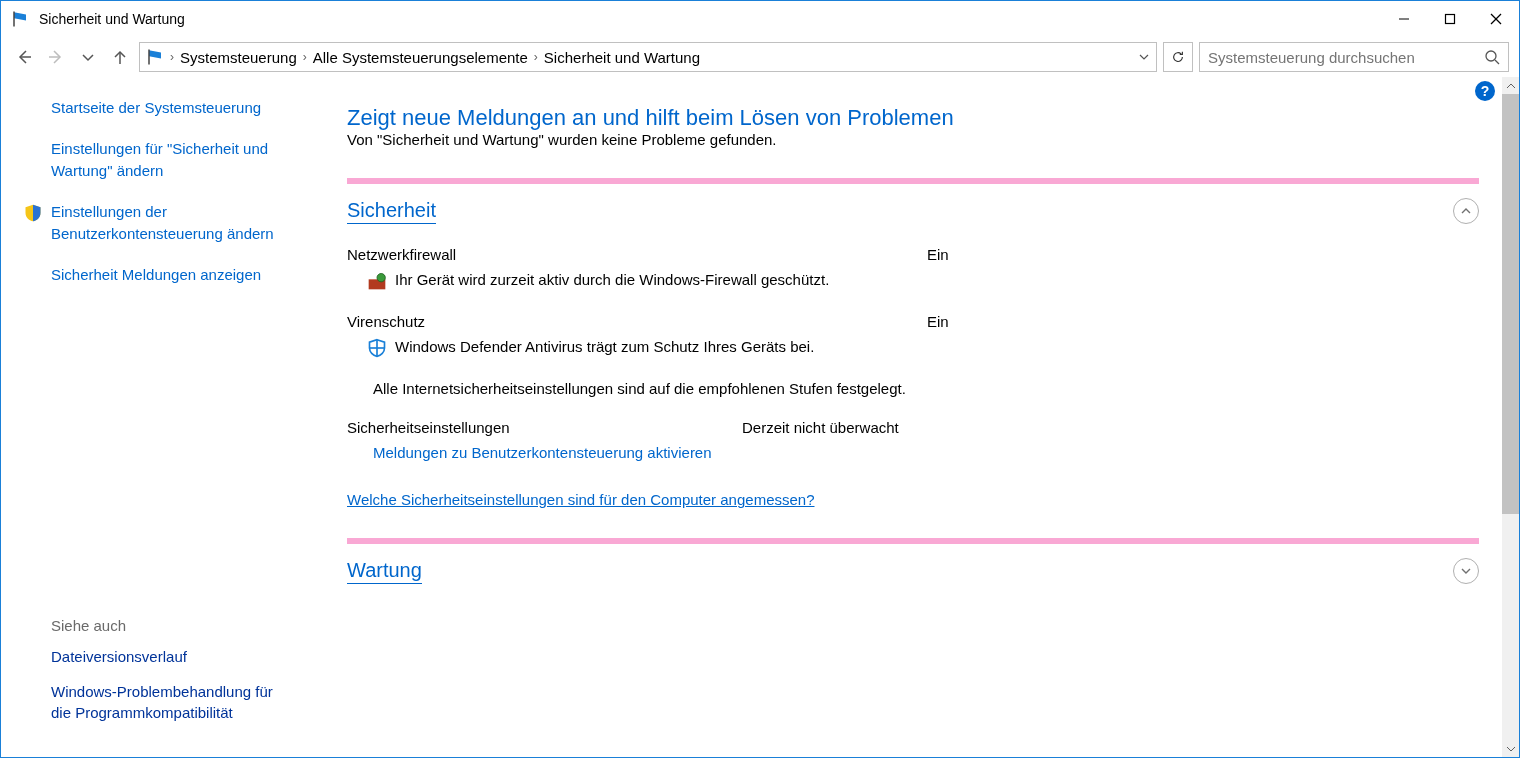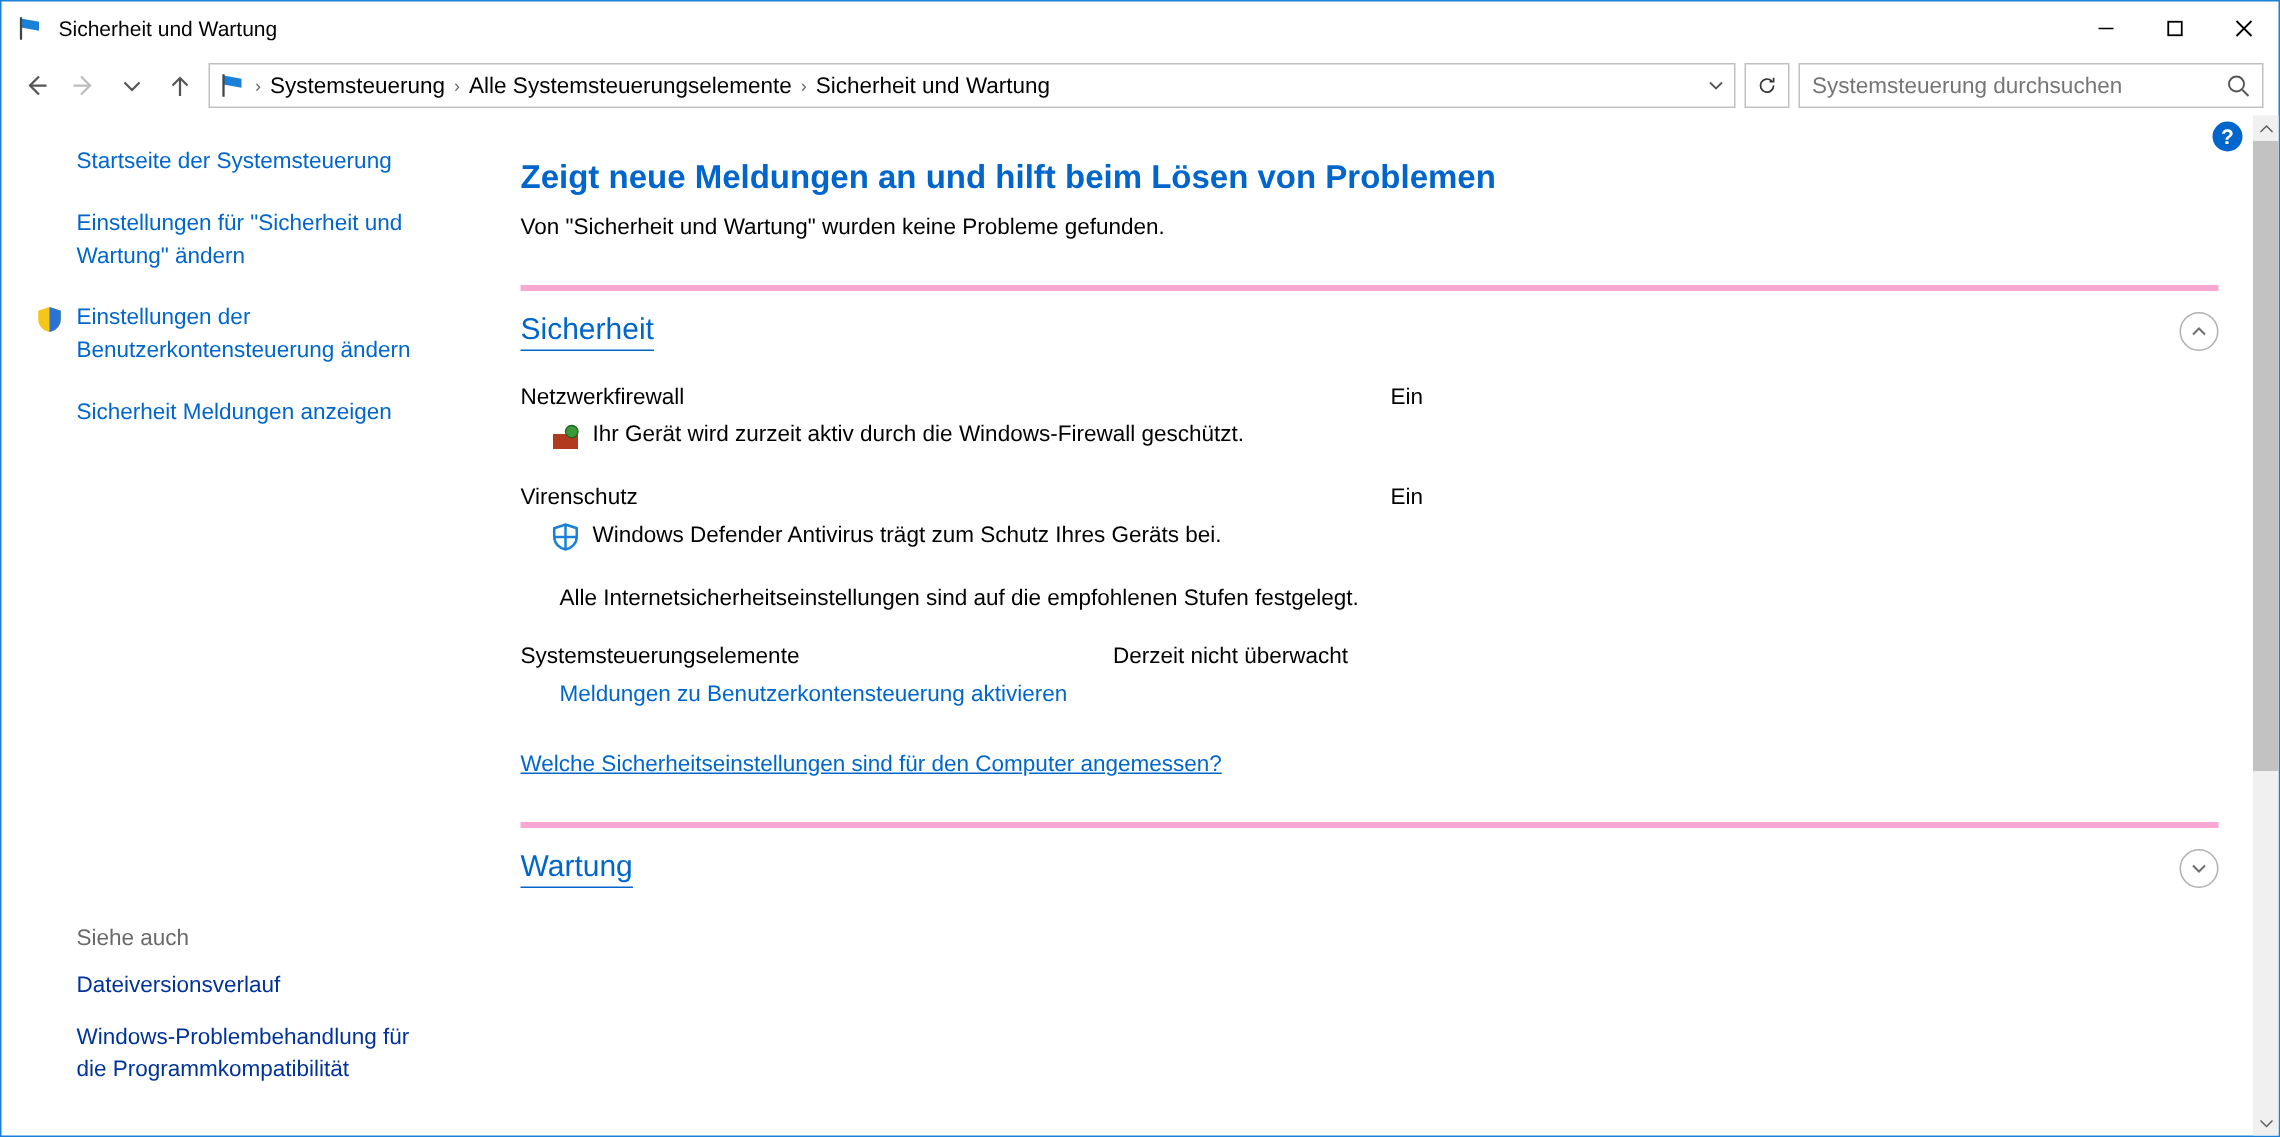--- a/index.html
+++ b/index.html
@@ -26,23 +26,23 @@
 .searchbox input { border: none; outline: none; flex: 1; font-size: 15px; color: #a21caf; }
 .search-icon { width: 16px; height: 16px; color: #555; }
 .body-area { flex: 1; display: flex; position: relative; }
 .sidebar { width: 306px; padding: 20px 20px 20px 50px; display: flex; flex-direction: column; }
 .sidebar-link { color: #0066cc; font-size: 15px; line-height: 1.5; margin-bottom: 18px; cursor: pointer; display: flex; align-items: flex-start; gap: 8px; margin-left: -28px; padding-left: 28px; position: relative; }
 .sidebar .shield-icon { position: absolute; left: 0; top: 2px; width: 20px; height: 20px; }
 .sidebar-spacer { flex: 1; }
 .see-also { color: #6a6a6a; font-size: 15px; margin-bottom: 12px; }
 .see-also-link { color: #003399; font-size: 15px; margin-bottom: 14px; line-height: 1.4; cursor: pointer; }
 .content { flex: 1; padding: 28px 40px 0 40px; overflow: hidden; position: relative; }
-.heading { color: #0066cc; font-size: 22px; font-weight: 700; margin-bottom: 12px; }
+.heading { color: #0066cc; font-size: 22px; font-weight: 400; }
 .subtext { font-size: 15px; color: #000; margin-bottom: 30px; }
-.content-box { border-top: 4px solid #f9a8d4; padding-top: 14px; padding-bottom: 10px; }
+.content-box { border-top: 6px solid #f9a8d4; padding-top: 14px; padding-bottom: 10px; }
 .section-header { display: flex; align-items: center; justify-content: space-between; margin-bottom: 22px; }
 .section-title { color: #0066cc; font-size: 20px; border-bottom: 1px solid #0066cc; padding-bottom: 1px; cursor: pointer; }
 .chevron-circle { width: 26px; height: 26px; border: 1px solid #b0b0b0; border-radius: 50%; display: flex; align-items: center; justify-content: center; color: #707070; cursor: pointer; }
 .chevron-circle svg { width: 12px; height: 12px; }
 .item { margin-bottom: 22px; }
 .item-row { display: flex; font-size: 15px; margin-bottom: 8px; }
 .item-label { width: 580px; }
 .item-status { }
 .item-row.short .item-label { width: 395px; }
 .item-detail { display: flex; align-items: flex-start; gap: 8px; padding-left: 20px; font-size: 15px; }
@@ -209,21 +209,21 @@
         </div>
 
         <div class="item">
           <div class="item-detail noicon">
             <span>Alle Internetsicherheitseinstellungen sind auf die empfohlenen Stufen festgelegt.</span>
           </div>
         </div>
 
         <div class="item">
           <div class="item-row short">
-            <div class="item-label">Systemsteuerungselemente</div>
+            <div class="item-label">Sicherheitseinstellungen</div>
             <div class="item-status">Derzeit nicht überwacht</div>
           </div>
           <div class="item-link">Meldungen zu Benutzerkontensteuerung aktivieren</div>
         </div>
 
         <a class="footer-link">Welche Sicherheitseinstellungen sind für den Computer angemessen?</a>
       </div>
 
       <div class="content-box">
         <div class="section-header">

